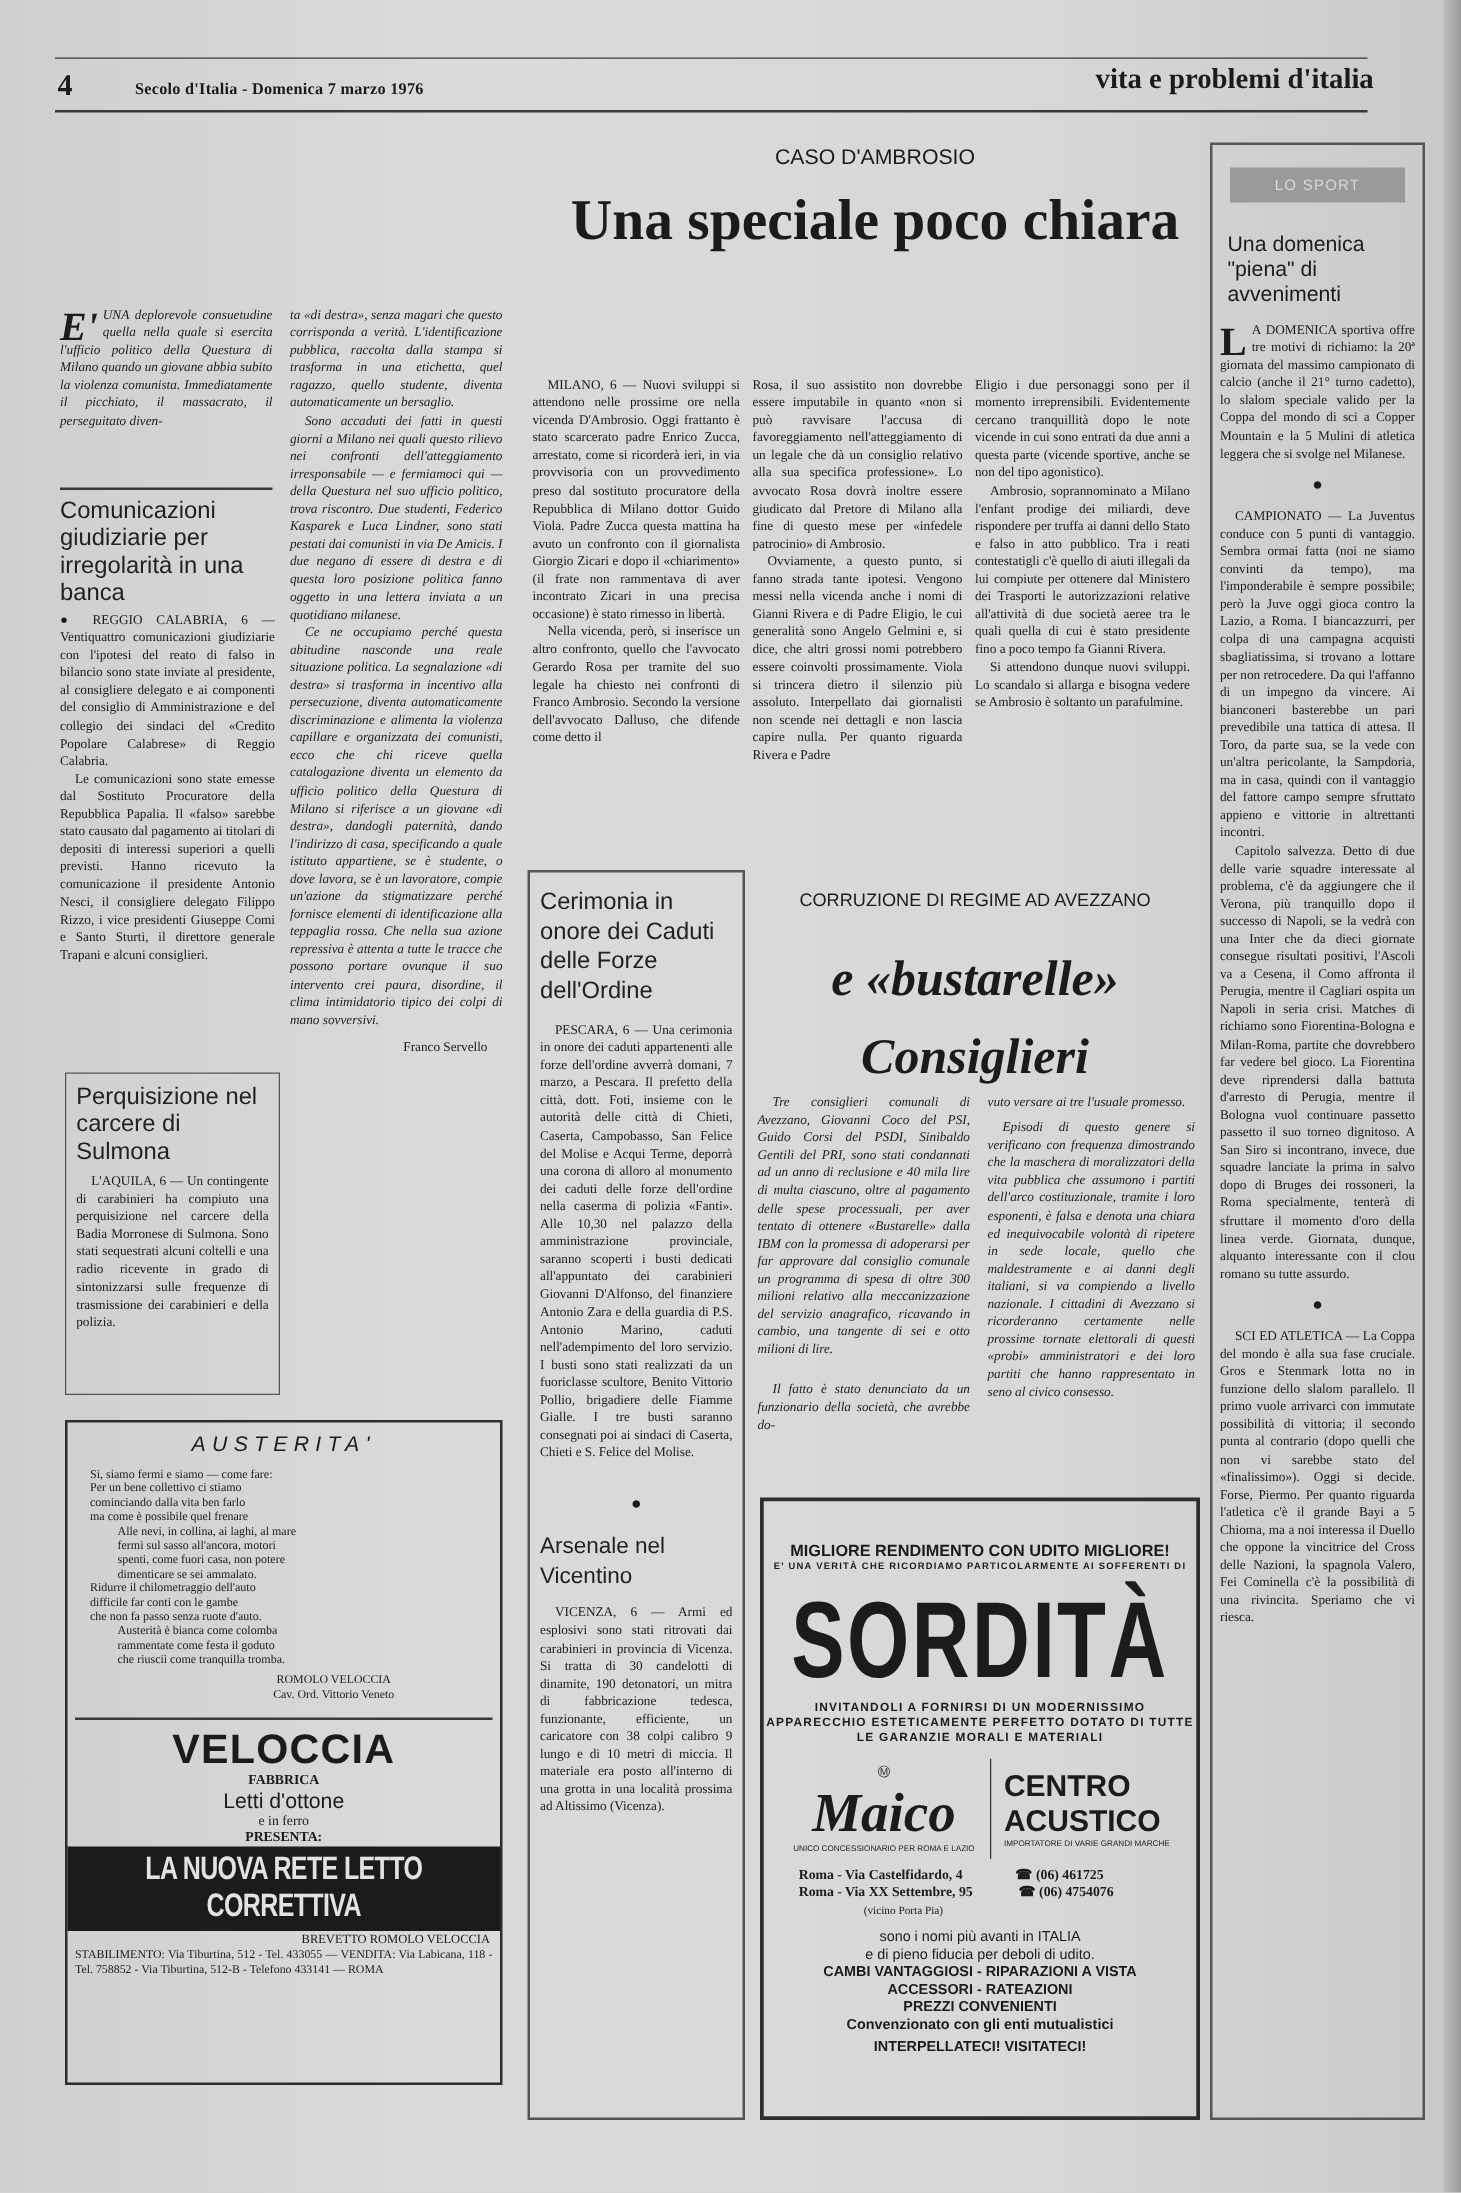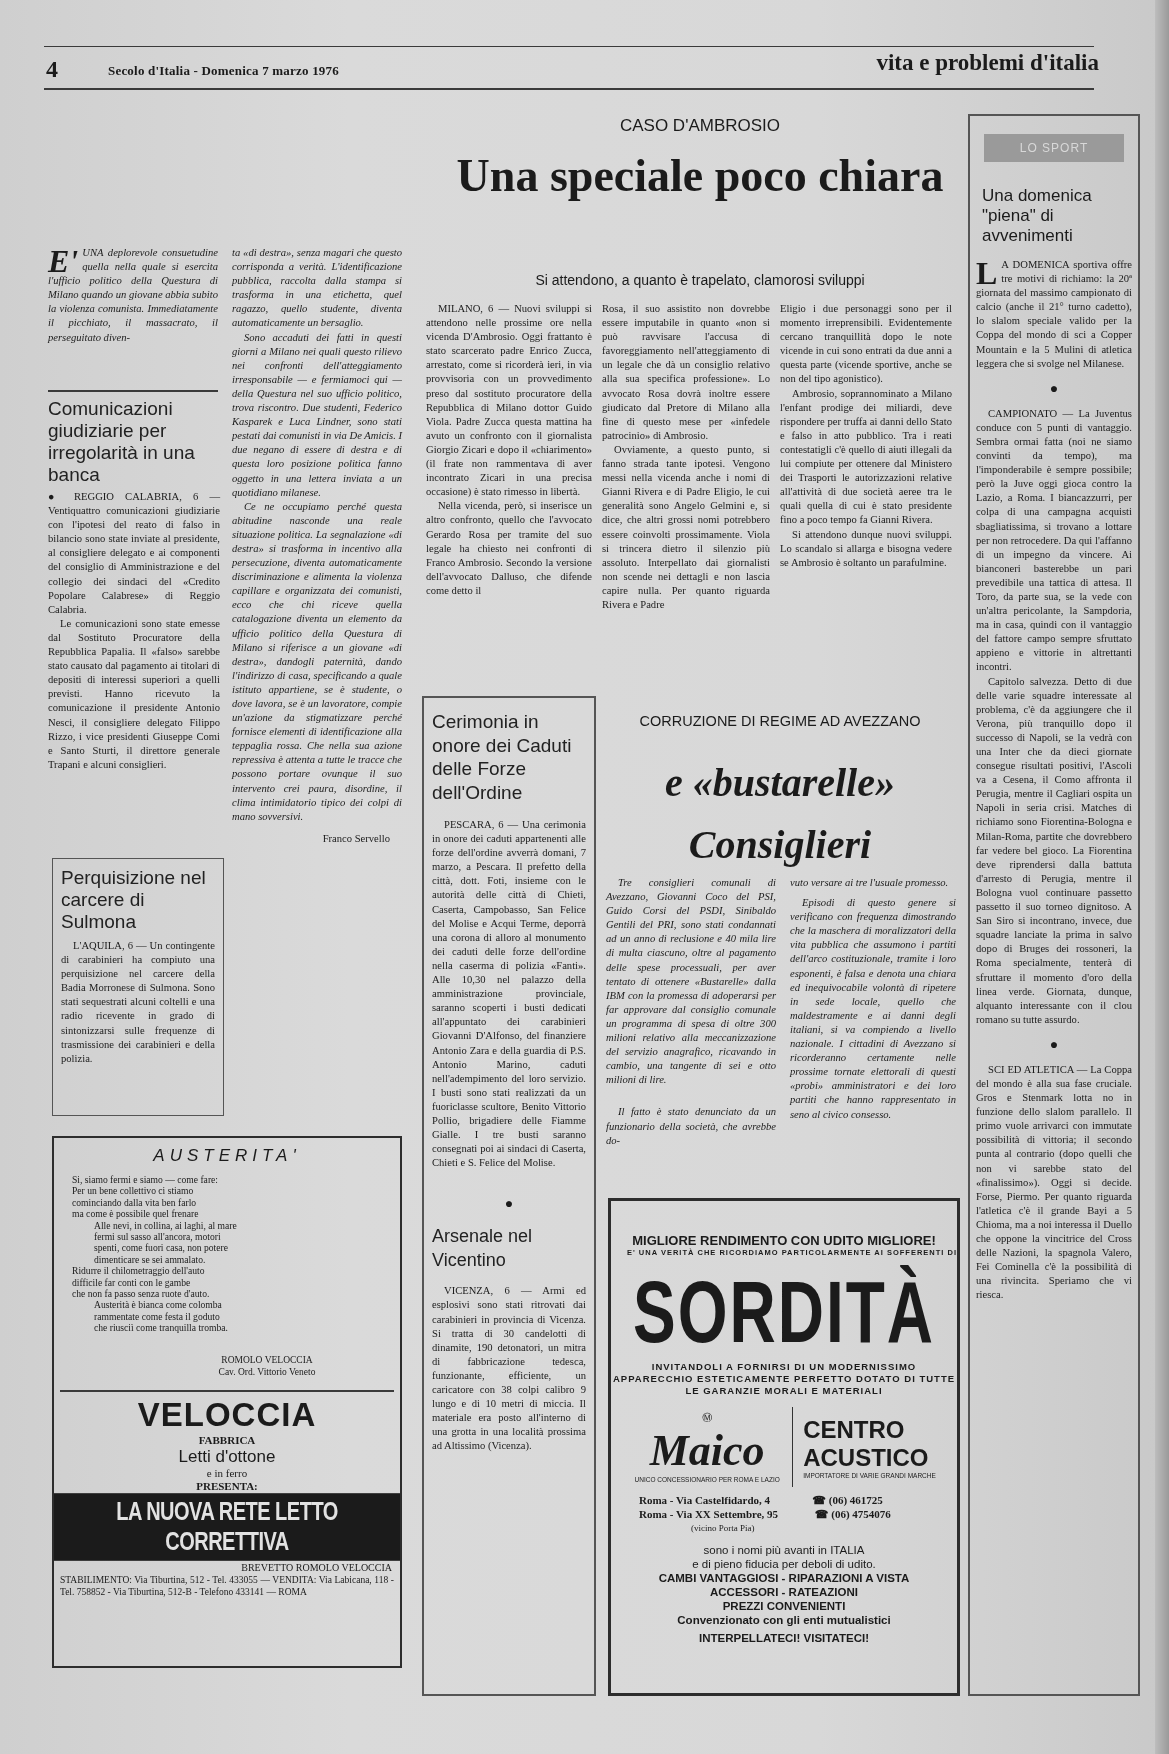--- a/index.html
+++ b/index.html
@@ -65,21 +65,21 @@
   .poem .ind { padding-left: 22px; display: block; }
   .sig { text-align: center; font-size: 9.5px; line-height: 12px; margin-left: 80px; }
   .veloccia { text-align: center; font-family: "Liberation Sans", sans-serif; font-weight: bold; font-size: 33px; letter-spacing: 1px; }
   .ad-small { text-align: center; font-size: 11px; line-height: 13px; }
   .ad-mid { text-align: center; font-family: "Liberation Sans", sans-serif; font-size: 17px; }
   .banner { background: #1b1b1b; color: #e2e2e2; text-align: center; font-family: "Liberation Sans", sans-serif;
     font-weight: bold; font-size: 20px; padding: 3px 0; letter-spacing: -0.5px; transform: scaleY(1.3); margin: 8px 0; }
   .ad-body { font-size: 12.3px; line-height: 15.5px; text-align: justify; font-weight: bold; padding: 0 6px; }
 
   .sord-top { text-align: center; font-family: "Liberation Sans", sans-serif; font-weight: bold; font-size: 13px; margin-top: 32px; }
-  .sord-sub { text-align: right; font-family: "Liberation Sans", sans-serif; font-size: 7.5px; font-weight: bold; letter-spacing: 1px; }
+  .sord-sub { text-align: center; font-family: "Liberation Sans", sans-serif; font-size: 7.5px; font-weight: bold; letter-spacing: 1px; }
   .sord-big { text-align: center; font-family: "Liberation Sans", sans-serif; font-weight: bold; font-size: 64px; letter-spacing: 2px;
     transform: scaleY(1.35); margin: 20px 0 14px 0; line-height: 70px; }
   .sord-inv { text-align: center; font-family: "Liberation Sans", sans-serif; font-size: 9.5px; font-weight: bold; letter-spacing: 1px; line-height: 12px; }
   .maico-row { display: flex; align-items: center; justify-content: center; margin-top: 10px; }
   .maico { font-family: "Liberation Serif", serif; font-style: italic; font-size: 44px; font-weight: bold; text-align: center; width: 150px; }
   .maico-sub { font-family: "Liberation Sans", sans-serif; font-size: 6.5px; text-align: center; }
   .vdiv { width: 1px; height: 80px; background: #333; margin: 0 10px; }
   .centro { font-family: "Liberation Sans", sans-serif; font-weight: bold; font-size: 24px; line-height: 28px; text-align: left; }
   .addr { font-size: 11px; line-height: 14px; font-weight: bold; padding-left: 28px; }
   .addr .tel { display: inline-block; width: 110px; text-align: right; }
@@ -132,36 +132,35 @@
         <span class="ind" style="display: block;">fermi sul sasso all'ancora, motori</span>
         <span class="ind" style="display: block;">spenti, come fuori casa, non potere</span>
         <span class="ind" style="display: block;">dimenticare se sei ammalato.</span>
         <span style="display: block;">Ridurre il chilometraggio dell'auto</span>
         <span style="display: block;">difficile far conti con le gambe</span>
         <span style="display: block;">che non fa passo senza ruote d'auto.</span>
         <span class="ind" style="display: block;">Austerità è bianca come colomba</span>
         <span class="ind" style="display: block;">rammentate come festa il goduto</span>
         <span class="ind" style="display: block;">che riusciì come tranquilla tromba.</span>
       </div>
-    <div class="sig" style="margin-top:20px;">ROMOLO VELOCCIA</div>
+    <div class="sig" style="margin-top:4px;">ROMOLO VELOCCIA</div>
     <div class="sig">Cav. Ord. Vittorio Veneto</div>
     <div class="rule" style="position:relative; margin:12px 6px 4px 6px; height:2px;"></div>
     <div class="veloccia">VELOCCIA</div>
     <div class="ad-small" style="font-weight:bold;">FABBRICA</div>
     <div class="ad-mid">Letti d'ottone</div>
     <div class="ad-small">e in ferro</div>
     <div class="ad-small" style="font-weight:bold;">PRESENTA:</div>
     <div class="banner">LA NUOVA RETE LETTO CORRETTIVA</div>
     <div class="ad-small" style="text-align:right; padding-right:8px; font-size:10px;">BREVETTO ROMOLO VELOCCIA</div>
     <div class="ad-body" style="font-size:9.5px; line-height:12px; font-weight:normal;">STABILIMENTO: Via Tiburtina, 512 - Tel. 433055 — VENDITA: Via Labicana, 118 - Tel. 758852 - Via Tiburtina, 512-B - Telefono 433141 — ROMA</div>
   </div>
 
   <div class="kicker1">CASO D'AMBROSIO</div>
   <div class="h-vicenda">Una speciale poco chiara</div>
-  <div class="sub-vicenda">Si attendono, a quanto è trapelato, clamorosi sviluppi</div>
 
   <div class="col body-text" style="left:426px; top:302px; width:166px;">
     <p style="text-indent:12px">MILANO, 6 — Nuovi sviluppi si attendono nelle prossime ore nella vicenda D'Ambrosio. Oggi frattanto è stato scarcerato padre Enrico Zucca, arrestato, come si ricorderà ieri, in via provvisoria con un provvedimento preso dal sostituto procuratore della Repubblica di Milano dottor Guido Viola. Padre Zucca questa mattina ha avuto un confronto con il giornalista Giorgio Zicari e dopo il «chiarimento» (il frate non rammentava di aver incontrato Zicari in una precisa occasione) è stato rimesso in libertà.</p>
     <p style="text-indent:12px">Nella vicenda, però, si inserisce un altro confronto, quello che l'avvocato Gerardo Rosa per tramite del suo legale ha chiesto nei confronti di Franco Ambrosio. Secondo la versione dell'avvocato Dalluso, che difende come detto il</p>
   </div>
   <div class="col body-text" style="left:602px; top:302px; width:168px;">
     <p>Rosa, il suo assistito non dovrebbe essere imputabile in quanto «non si può ravvisare l'accusa di favoreggiamento nell'atteggiamento di un legale che dà un consiglio relativo alla sua specifica professione». Lo avvocato Rosa dovrà inoltre essere giudicato dal Pretore di Milano alla fine di questo mese per «infedele patrocinio» di Ambrosio.</p>
     <p style="text-indent:12px">Ovviamente, a questo punto, si fanno strada tante ipotesi. Vengono messi nella vicenda anche i nomi di Gianni Rivera e di Padre Eligio, le cui generalità sono Angelo Gelmini e, si dice, che altri grossi nomi potrebbero essere coinvolti prossimamente. Viola si trincera dietro il silenzio più assoluto. Interpellato dai giornalisti non scende nei dettagli e non lascia capire nulla. Per quanto riguarda Rivera e Padre</p>
   </div>
   <div class="col body-text" style="left:780px; top:302px; width:172px;">

